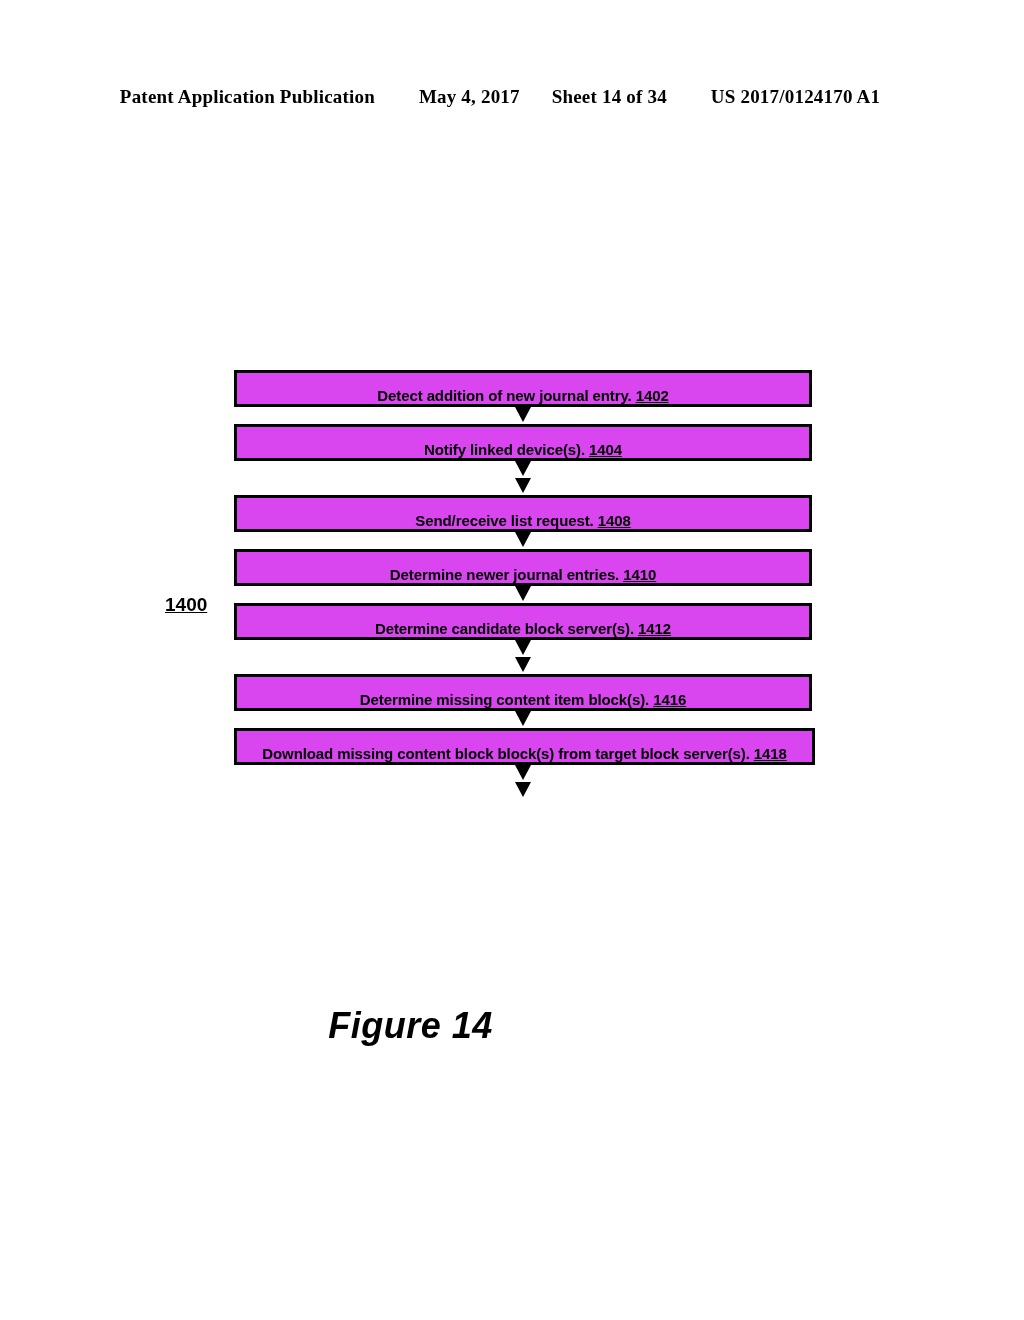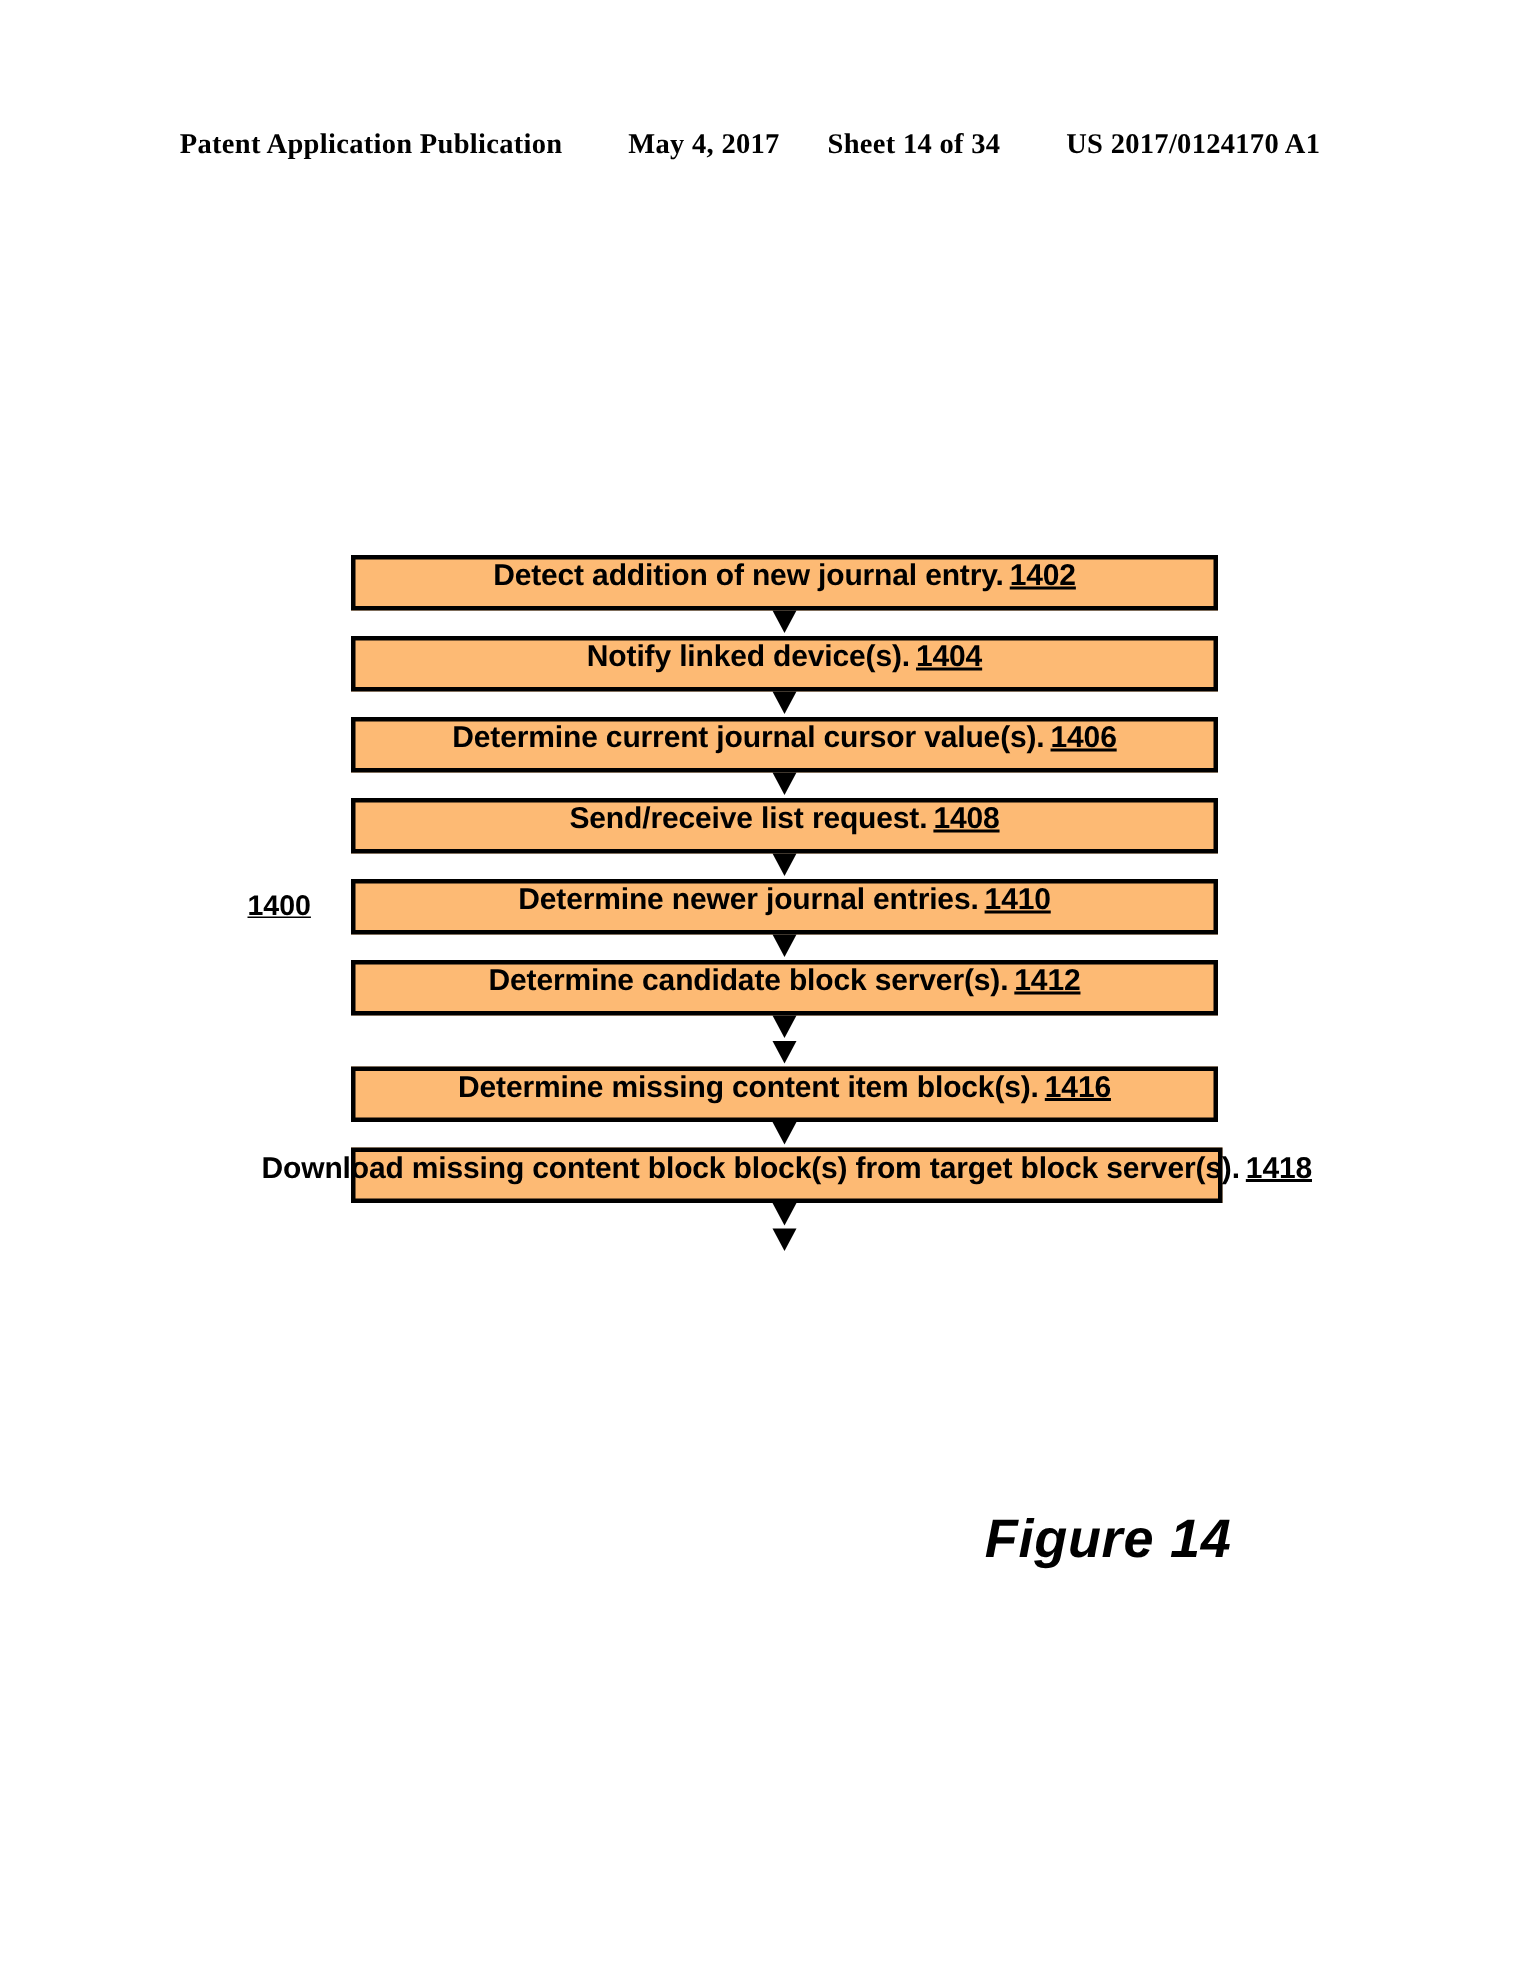--- a/index.html
+++ b/index.html
@@ -44,27 +44,27 @@
 
   .node-wrap {
     position: relative;
   }
 
   .node {
     box-sizing: border-box;
     width: 578px;
     height: 37px;
     border: 3px solid #000000;
-    background: #fdba74;
+    background: #d946ef;
     display: flex;
-    align-items: flex-start;
+    align-items: flex-end;
     justify-content: center;
     font-family: "Liberation Sans", sans-serif;
     font-weight: bold;
-    font-size: 20px;
+    font-size: 15px;
     letter-spacing: -0.1px;
     white-space: nowrap;
   }
   .node.wide {
     width: 581px;
     margin-left: 0px;
   }
   .node-label { display: inline-block; }
   .ref {
     text-decoration: underline;
@@ -101,21 +101,21 @@
     font-size: 19px;
     text-decoration: underline;
   }
 
   
   .caption {
     position: absolute;
     left: 0;
     top: 1005px;
     width: 821px;
-    text-align: right;
+    text-align: center;
     font-family: "Liberation Sans", sans-serif;
     font-weight: bold;
     font-style: italic;
     font-size: 36px;
     letter-spacing: 0.5px;
   }
 </style>
 </head>
 <body>
 
@@ -143,26 +143,20 @@
     </div>
     <div class="node-wrap">
       <div class="node">
         <span class="node-label">Notify linked device(s).</span>
         <span class="ref">1404</span>
       </div>
     </div>
     <div class="connector">
       <div class="arrowhead"></div>
     </div>
-    <div class="node-wrap">
-      <div class="node">
-        <span class="node-label">Determine current journal cursor value(s).</span>
-        <span class="ref">1406</span>
-      </div>
-    </div>
     <div class="connector">
       <div class="arrowhead"></div>
     </div>
     <div class="node-wrap">
       <div class="node">
         <span class="node-label">Send/receive list request.</span>
         <span class="ref">1408</span>
       </div>
     </div>
     <div class="connector">

